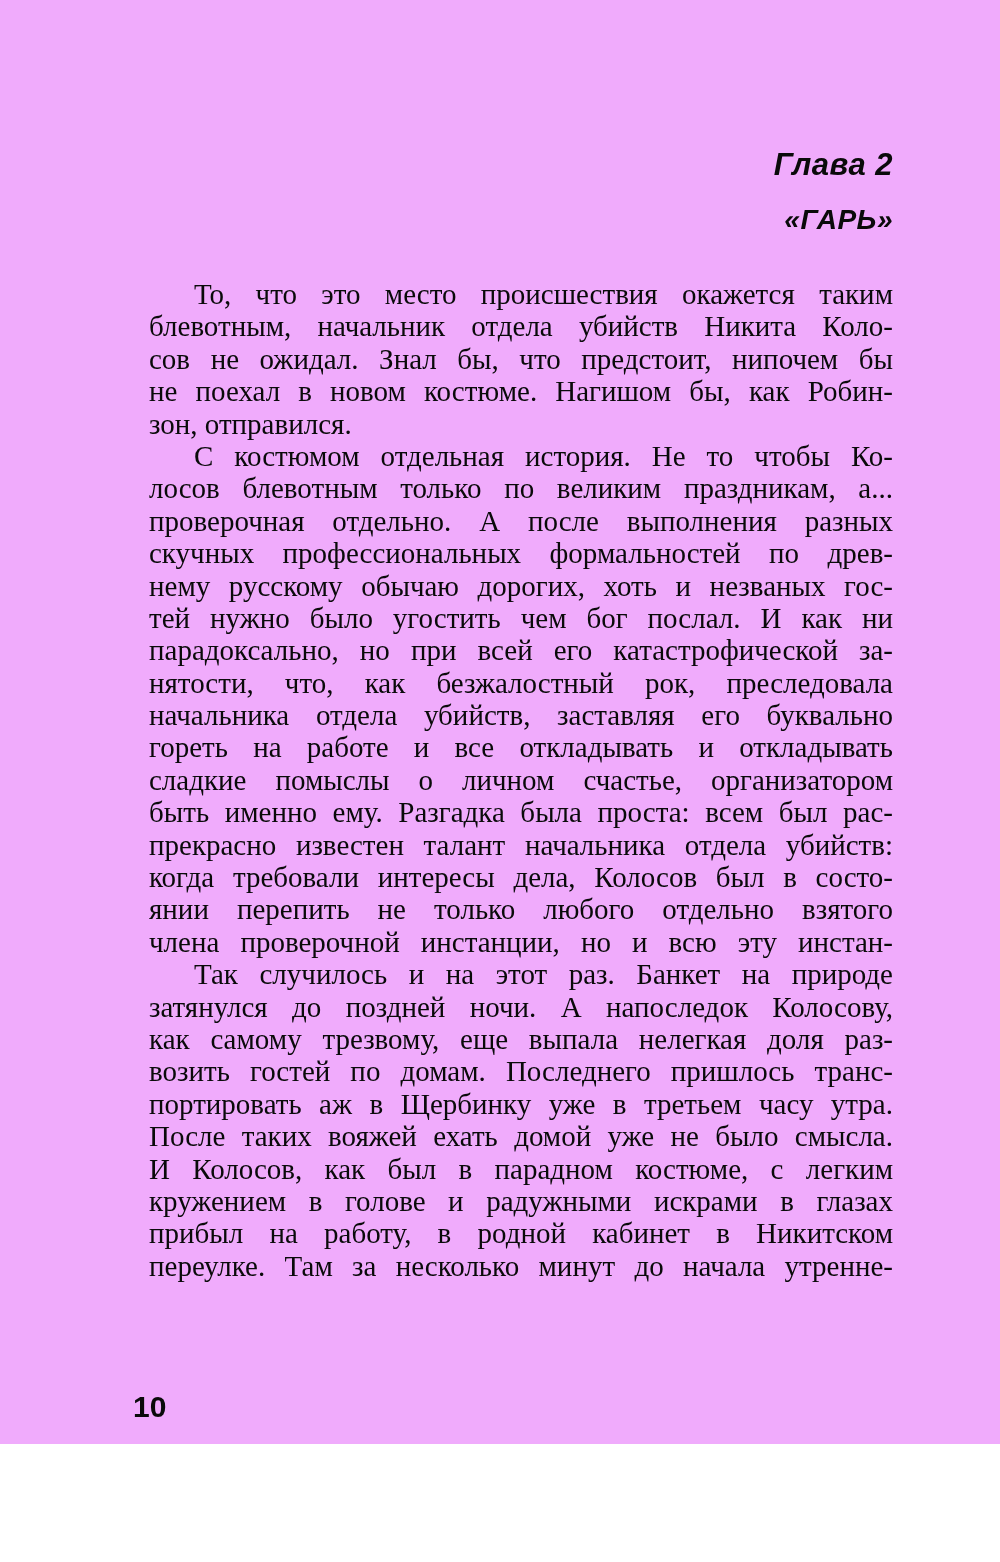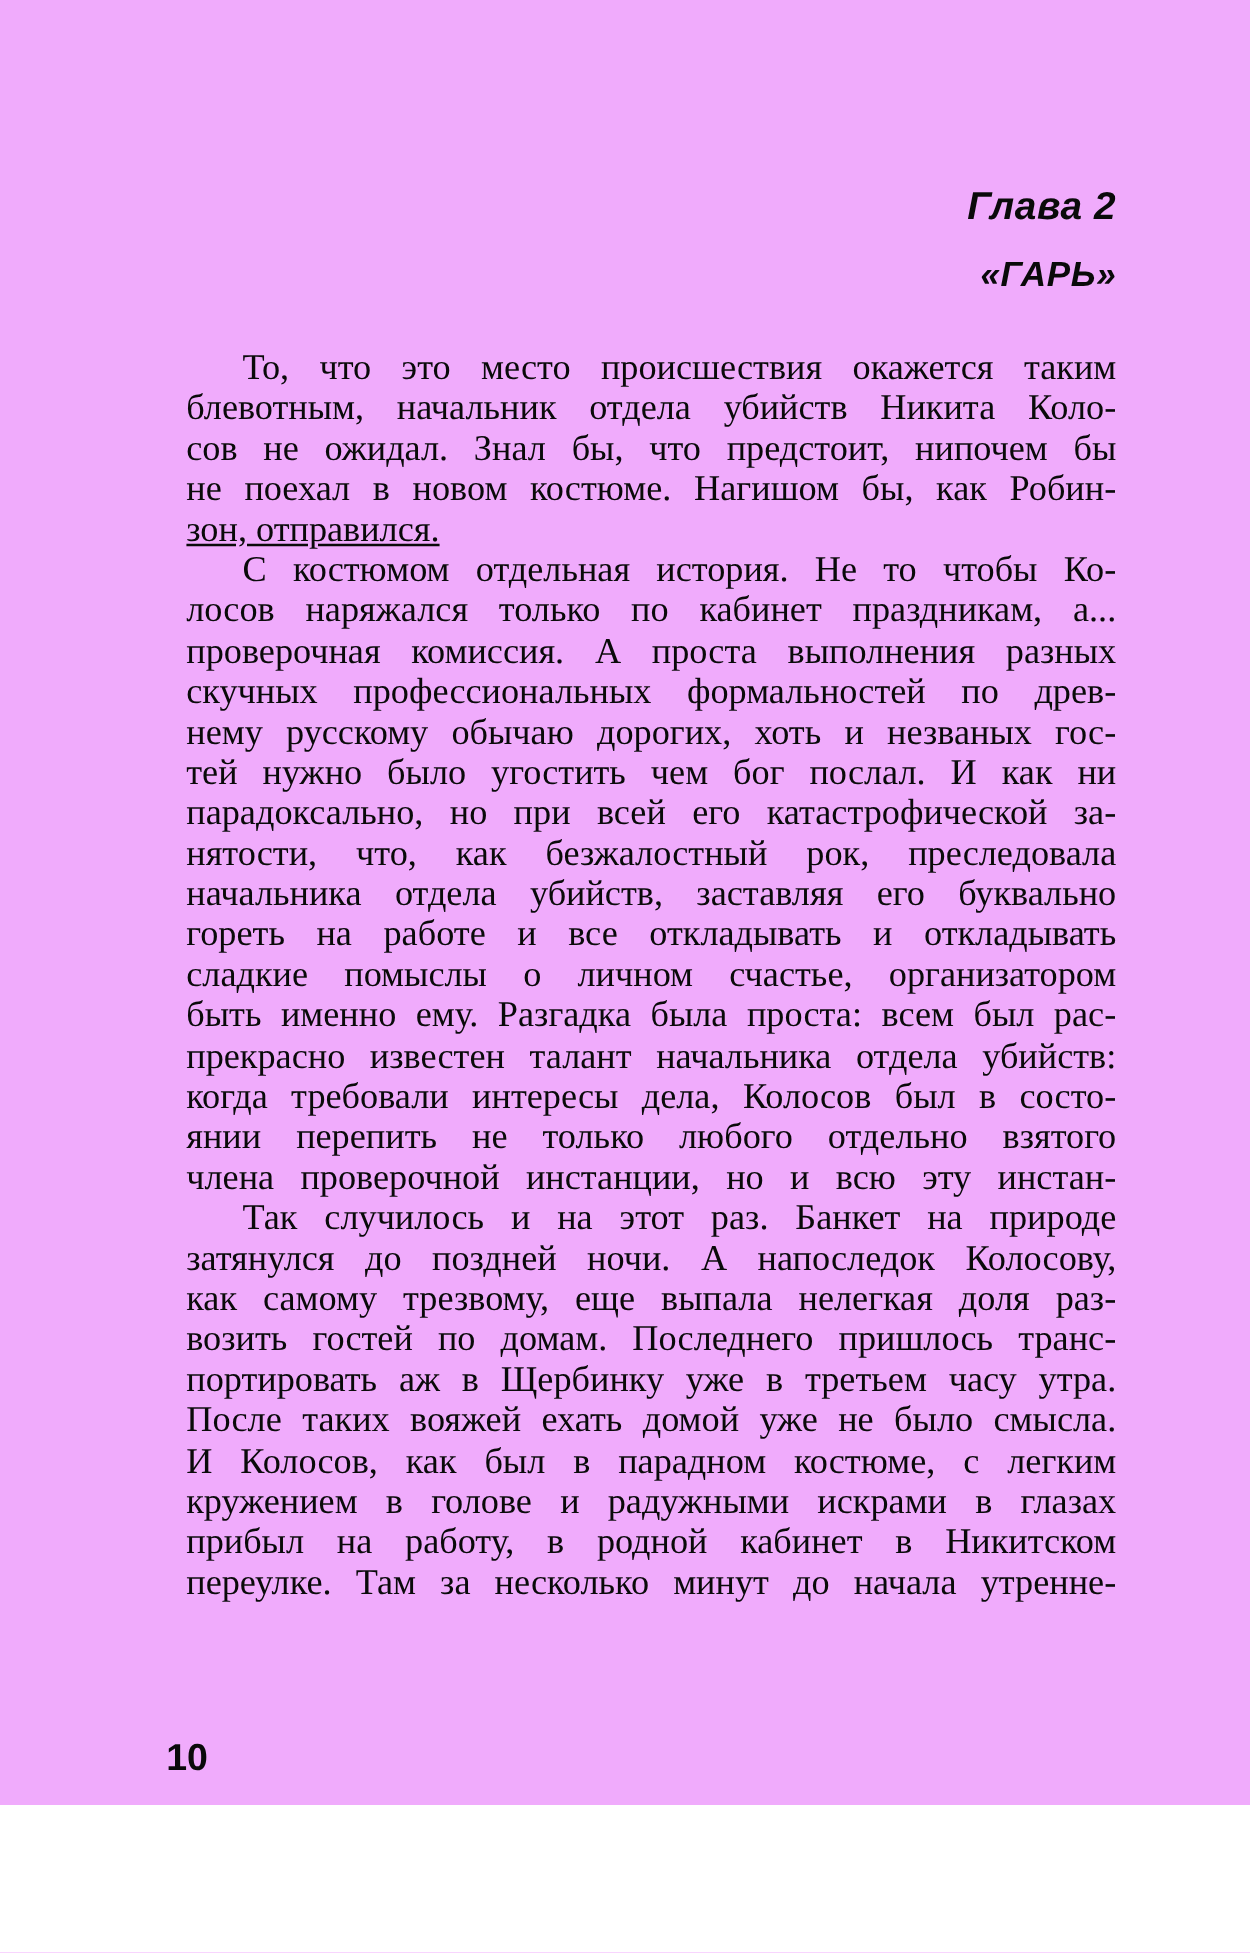--- a/index.html
+++ b/index.html
@@ -57,21 +57,20 @@
     text-align-last: justify;
     white-space: normal;
     overflow: hidden;
     height: 32.4px;
   }
   .line.indent {
     text-indent: 45px;
   }
   .line.end {
     text-align-last: left;
-    text-decoration: underline;
   }
   .folio {
     position: absolute;
     left: 133px;
     top: 1392px;
     font-family: "Liberation Sans", "DejaVu Sans", sans-serif;
     font-weight: bold;
     font-size: 30px;
     line-height: 30px;
   }
@@ -86,22 +85,22 @@
     <div class="body-text">
         <div class="paragraph">
           <div class="line indent">То, что это место происшествия окажется таким</div>
           <div class="line">блевотным, начальник отдела убийств Никита Коло-</div>
           <div class="line">сов не ожидал. Знал бы, что предстоит, нипочем бы</div>
           <div class="line">не поехал в новом костюме. Нагишом бы, как Робин-</div>
           <div class="line end">зон, отправился.</div>
         </div>
         <div class="paragraph">
           <div class="line indent">С костюмом отдельная история. Не то чтобы Ко-</div>
-          <div class="line">лосов наряжался только по кабинет праздникам, а...</div>
-          <div class="line">проверочная комиссия. А проста выполнения разных</div>
+          <div class="line">лосов блевотным только по великим праздникам, а...</div>
+          <div class="line">проверочная отдельно. А после выполнения разных</div>
           <div class="line">скучных профессиональных формальностей по древ-</div>
           <div class="line">нему русскому обычаю дорогих, хоть и незваных гос-</div>
           <div class="line">тей нужно было угостить чем бог послал. И как ни</div>
           <div class="line">парадоксально, но при всей его катастрофической за-</div>
           <div class="line">нятости, что, как безжалостный рок, преследовала</div>
           <div class="line">начальника отдела убийств, заставляя его буквально</div>
           <div class="line">гореть на работе и все откладывать и откладывать</div>
           <div class="line">сладкие помыслы о личном счастье, организатором</div>
           <div class="line">быть именно ему. Разгадка была проста: всем был рас-</div>
           <div class="line">прекрасно известен талант начальника отдела убийств:</div>

